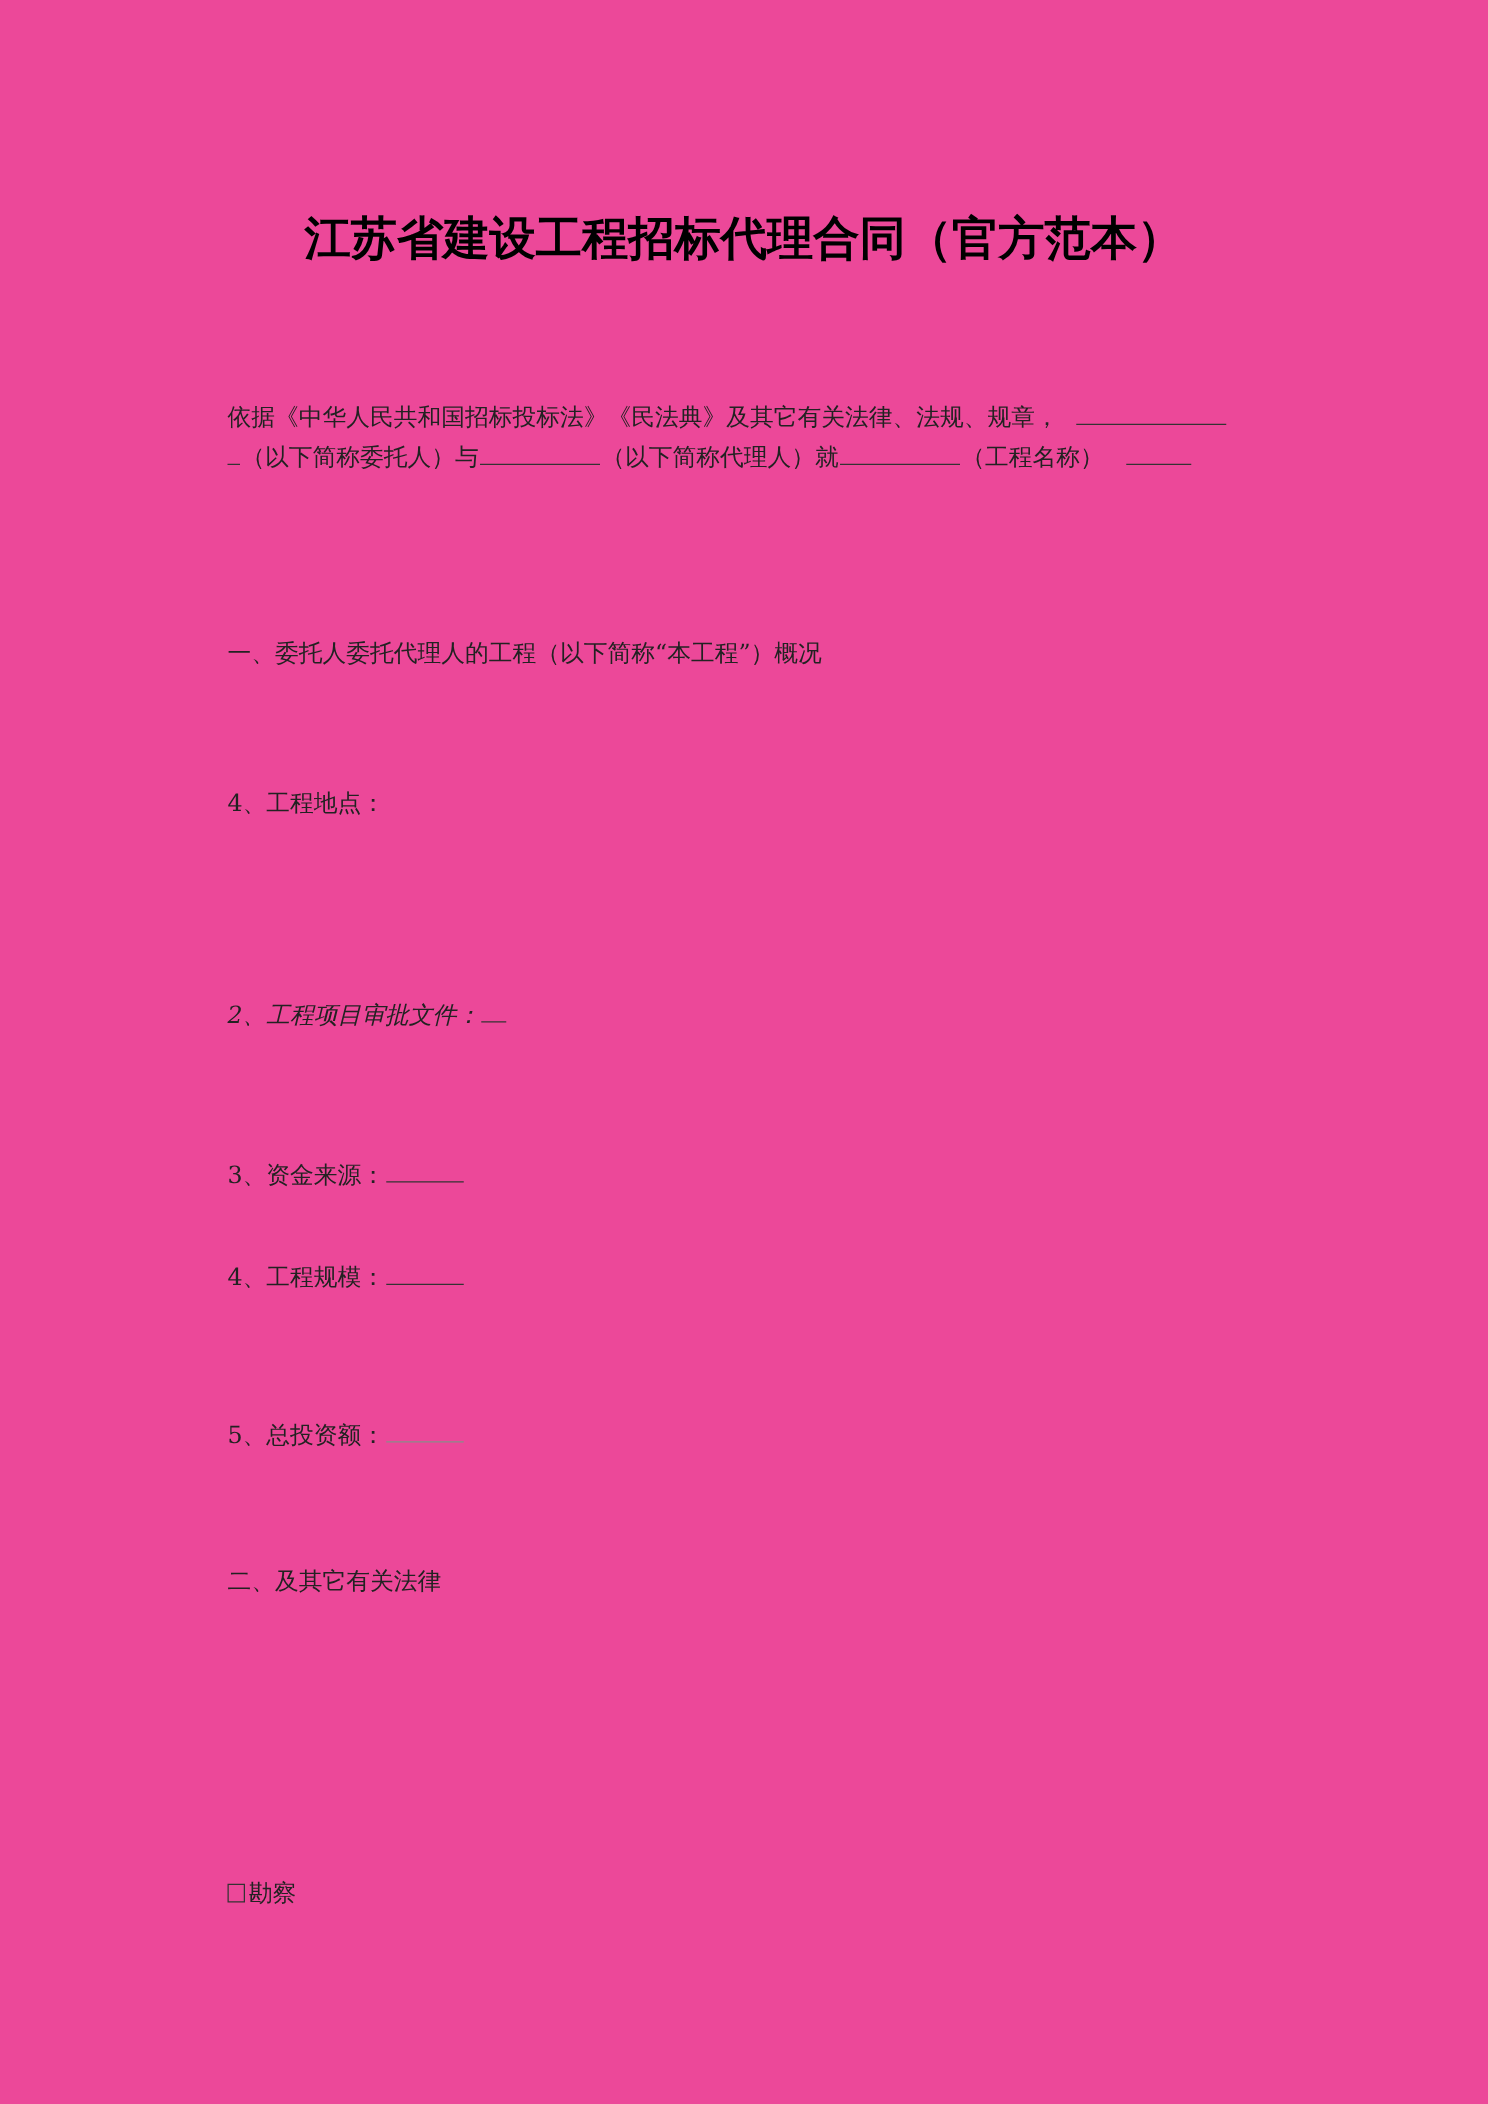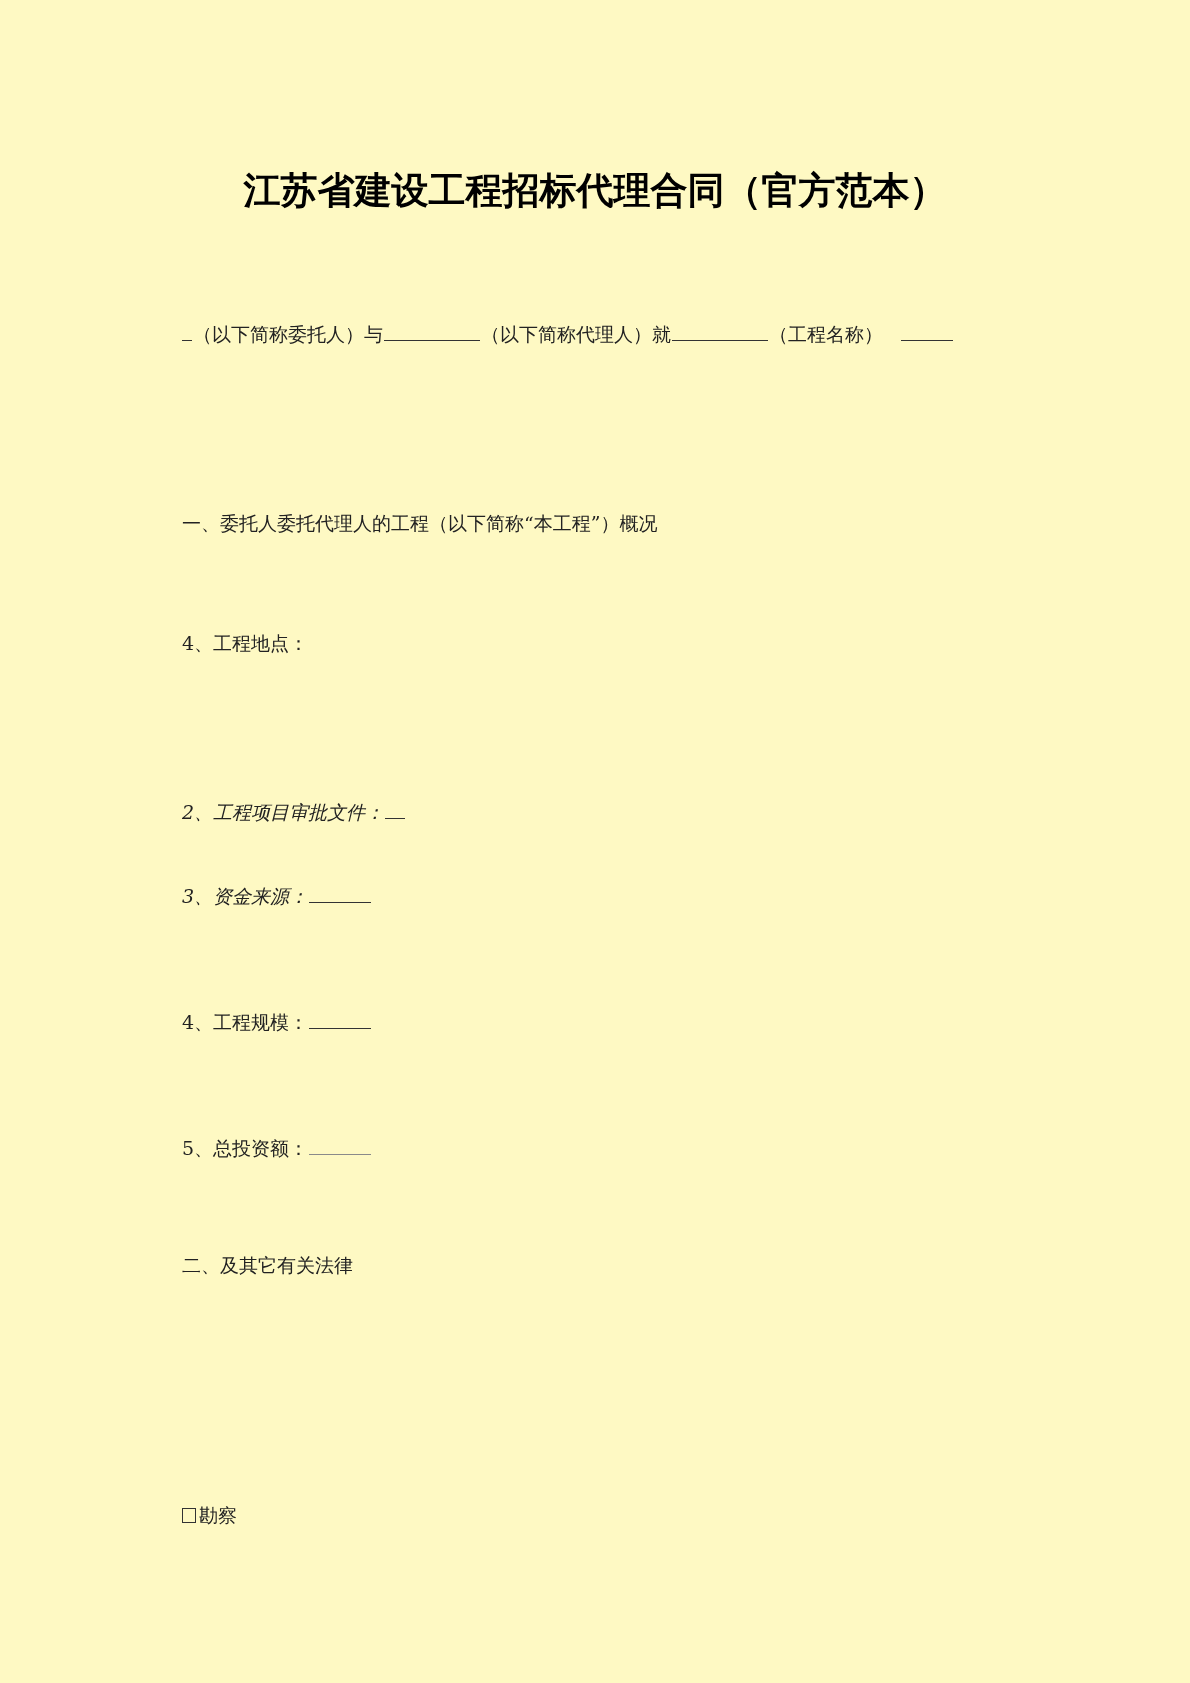--- a/index.html
+++ b/index.html
@@ -14,21 +14,21 @@
       overflow: hidden;
       font-family: "DejaVu Serif", "Liberation Serif", serif;
       color: #1a1a1a;
     }
     .page {
       position: absolute;
       left: 0;
       top: 0;
       width: 1190px;
       height: 1683px;
-      background: #fef9c3;
+      background: #ec4899;
     }
     .title {
       position: absolute;
       left: 0;
       width: 1190px;
       top: 166px;
       text-align: center;
       font-size: 37px;
       font-weight: bold;
       letter-spacing: 0px;
@@ -78,35 +78,38 @@
   </style>
 </head>
 <body>
 
 <div class="page">
 
   <div class="title">江苏省建设工程招标代理合同（官方范本）</div>
 
   <div class="para" style="top:318px;">
     <span class="line">
+      <span>依据《中华人民共和国招标投标法》《民法典》及其它有关法律、法规、规章，</span><span class="blank" style="width:120px;margin-left:14px;"></span>
+    </span>
+    <span class="line">
       <span class="blank" style="width:10px;margin-left:0;"></span><span>（以下简称委托人）与</span><span class="blank" style="width:96px;"></span><span>（以下简称代理人）就</span><span class="blank" style="width:96px;"></span><span>（工程名称）</span><span class="blank" style="width:52px;margin-left:18px;"></span>
     </span>
   </div>
 
   <div class="item" style="top:507px;">一、委托人委托代理人的工程（以下简称“本工程”）概况</div>
 
   <div class="item" style="top:627px;">
     <span>4、工程地点：</span>
   </div>
 
   <div class="item" style="top:796px;font-style:italic;">
     <span>2、工程项目审批文件：</span><span class="blank" style="width:20px;"></span>
   </div>
 
-  <div class="item" style="top:880px;font-style:italic;">
+  <div class="item" style="top:924px;">
     <span>3、资金来源：</span><span class="blank" style="width:62px;"></span>
   </div>
 
   <div class="item" style="top:1006px;">
     <span>4、工程规模：</span><span class="blank" style="width:62px;"></span>
   </div>
 
   <div class="item" style="top:1132px;">
     <span>5、总投资额：</span><span class="blank gray" style="width:62px;"></span>
   </div>

